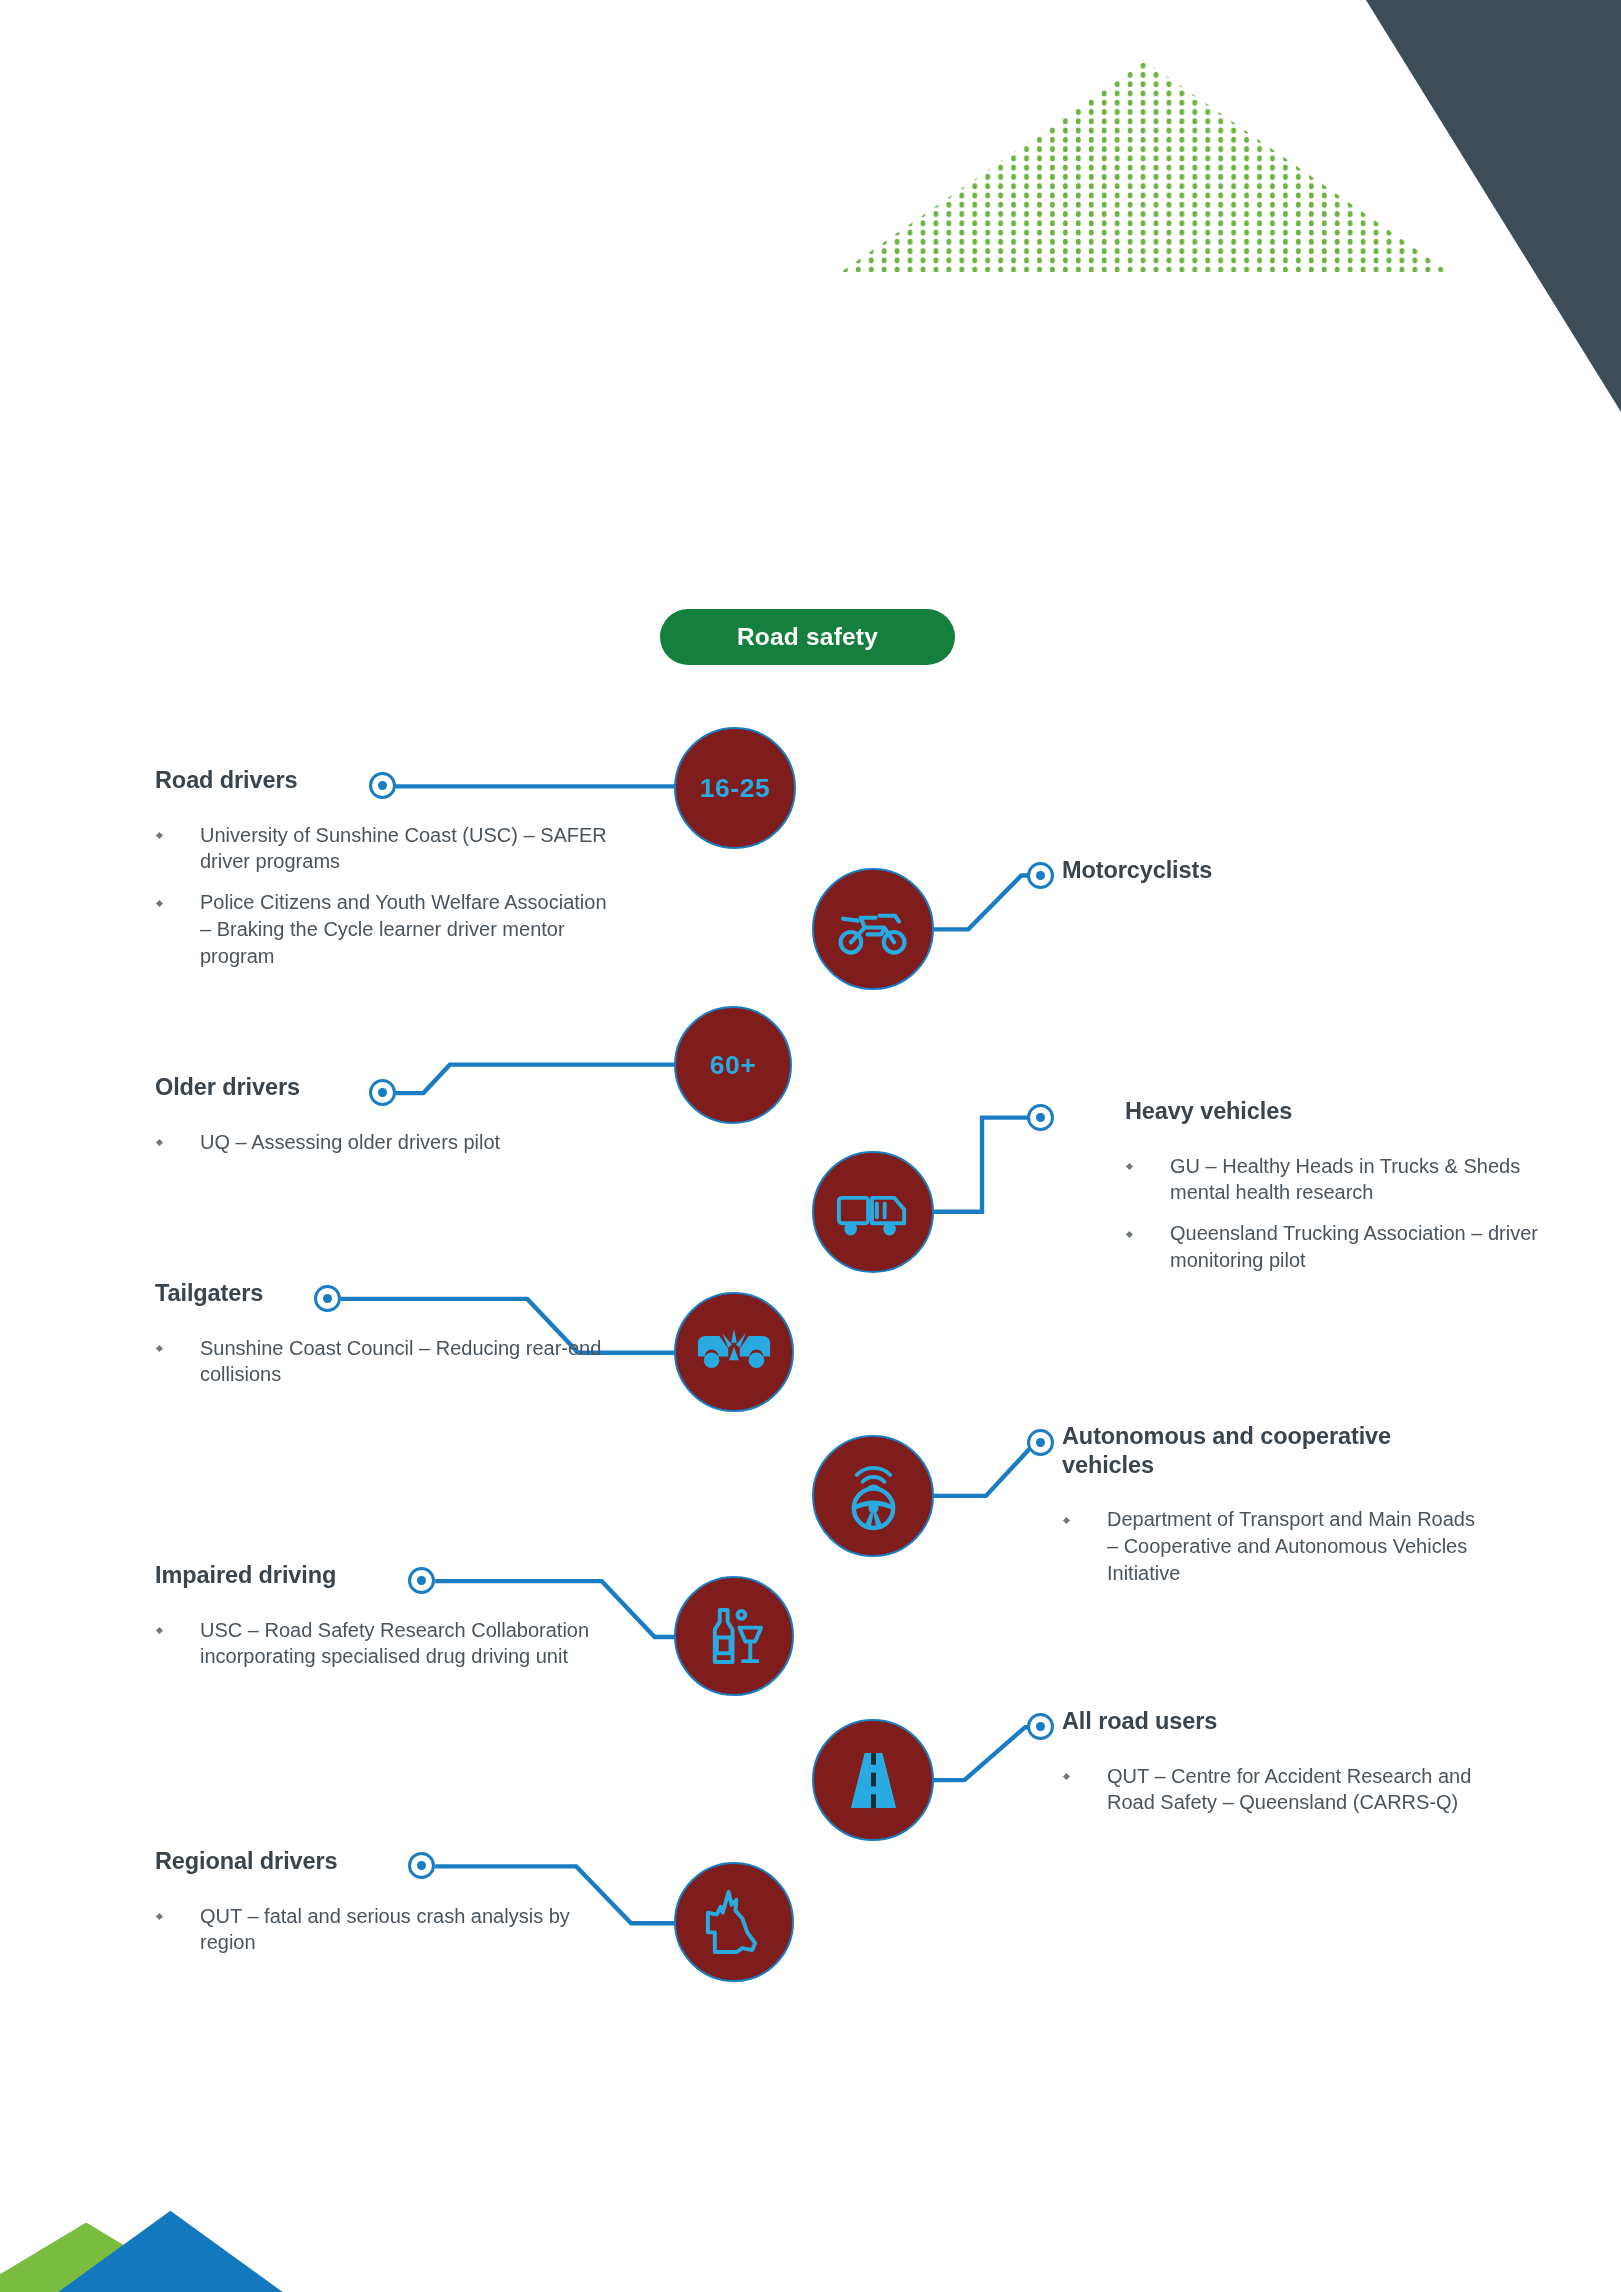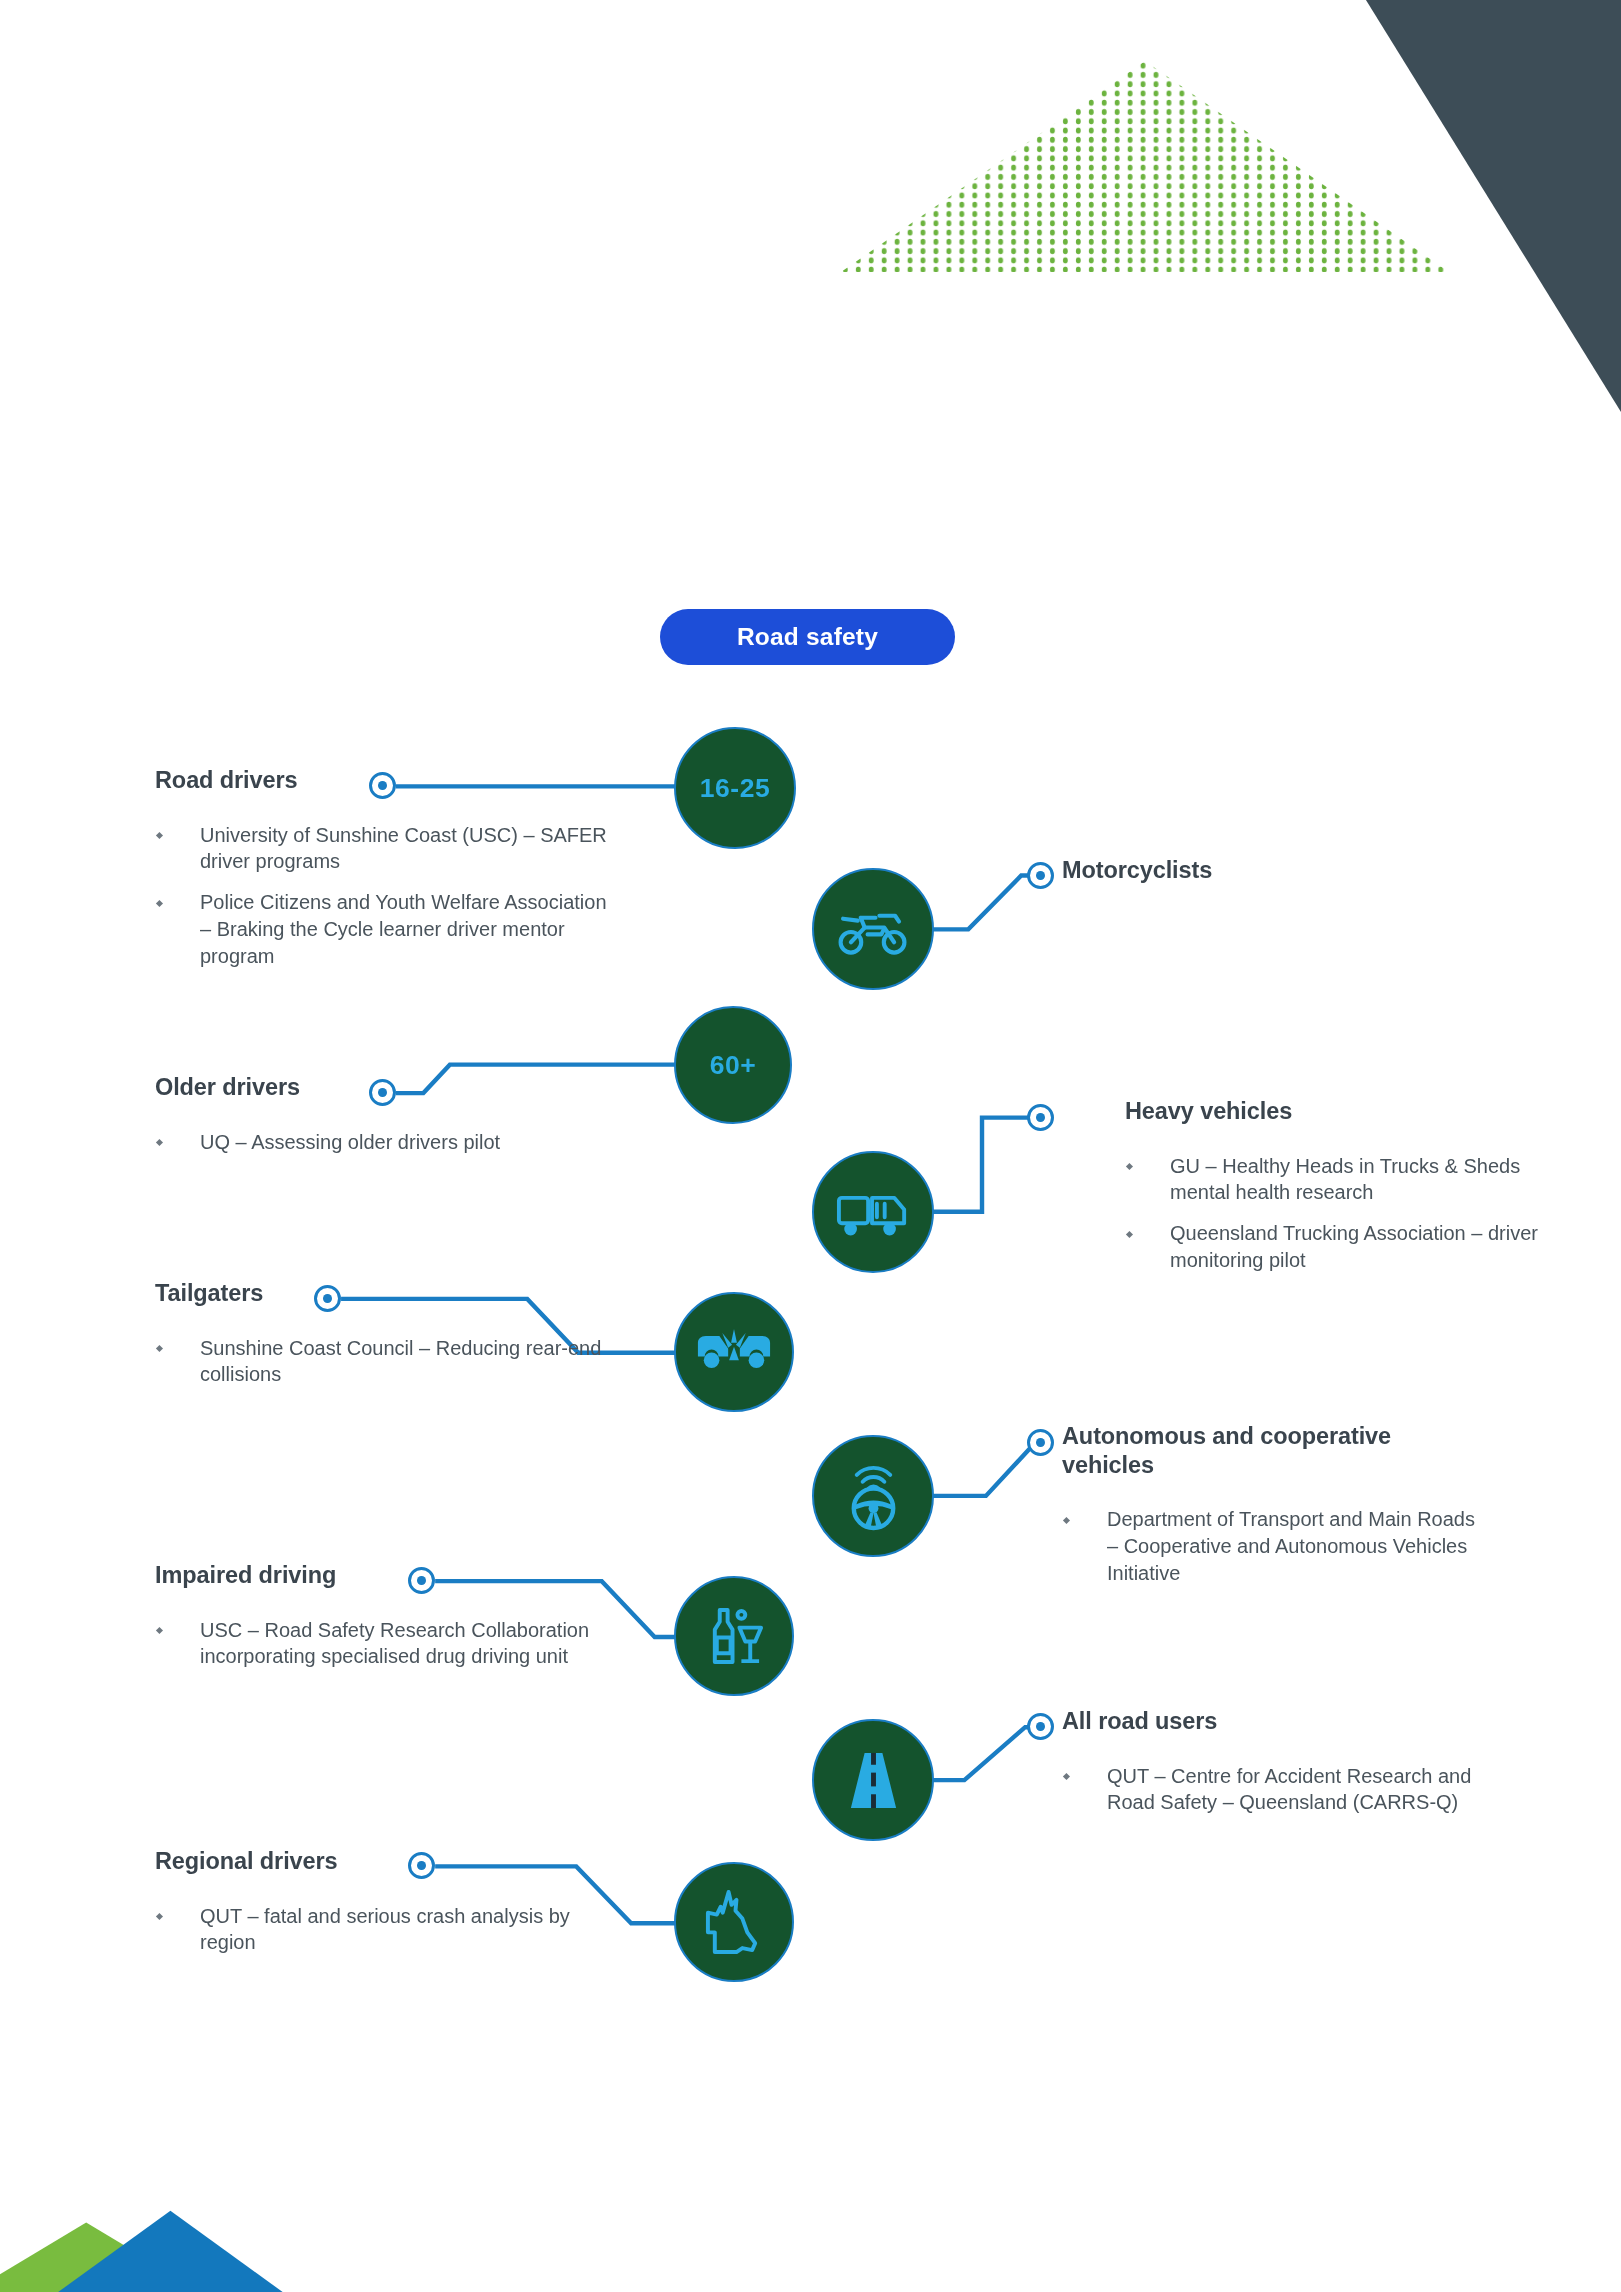--- a/index.html
+++ b/index.html
@@ -33,39 +33,39 @@
     width:608px;height:211px;
     pointer-events:none;
   }
 
   
   .pill{
     position:absolute;
     left:660px;top:609px;
     width:295px;height:56px;
     border-radius:28px;
-    background:#1d4ed8;
+    background:#15803d;
     color:#ffffff;
     display:flex;align-items:center;justify-content:center;
     font-size:24.5px;font-weight:bold;
     letter-spacing:0.2px;
   }
 
   
   .wires{
     position:absolute;left:0;top:0;
     width:1621px;height:2293px;
     pointer-events:none;
   }
 
   
   .node{
     position:absolute;
     border-radius:50%;
-    background:#14532d;
+    background:#7f1d1d;
     border:2.9px solid #1a7dc4;
     box-sizing:border-box;
     display:flex;align-items:center;justify-content:center;
   }
   .node-label{
     color:#29abe2;
     font-size:26.5px;
     font-weight:bold;
     letter-spacing:0.5px;
   }

